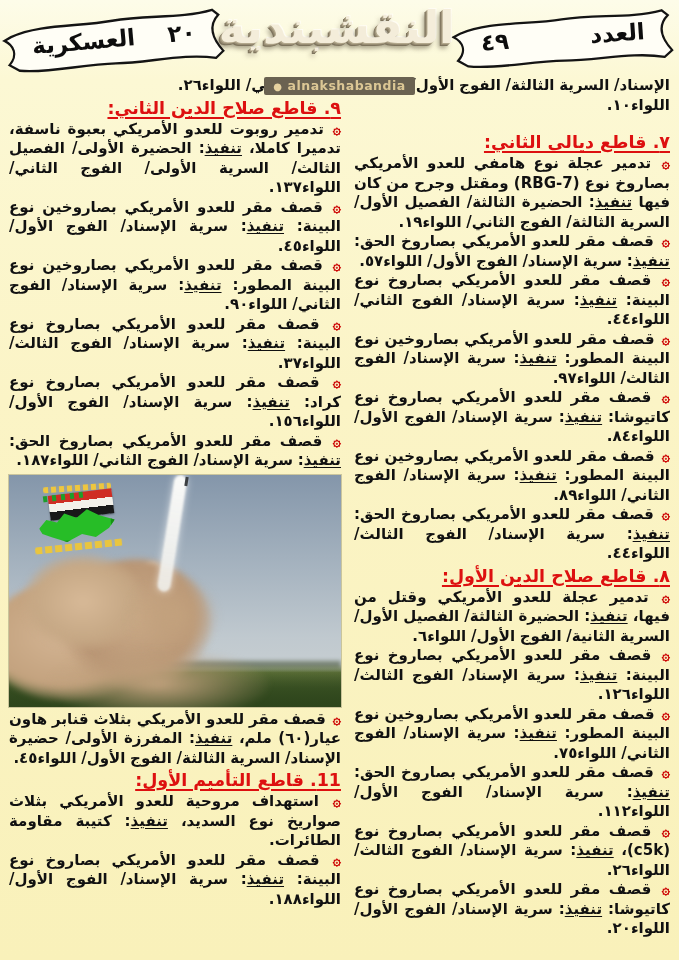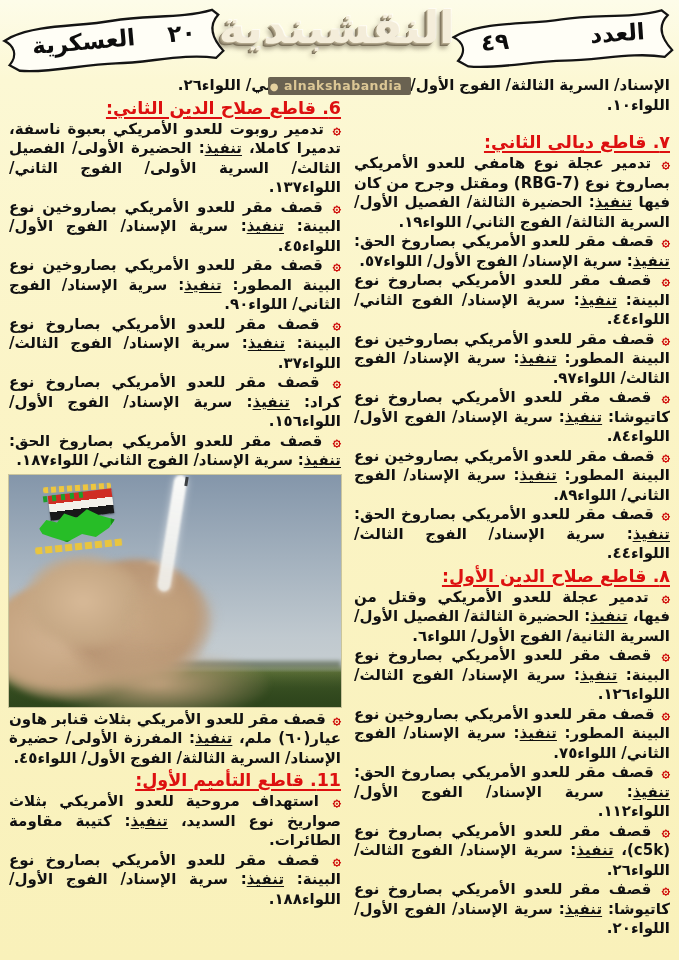--- a/index.html
+++ b/index.html
@@ -23,21 +23,21 @@
   .ribbon-right{top:10px;right:4px;width:224px;height:58px;transform:rotate(-4deg);}
   .ribbon-left{top:11px;left:2px;width:224px;height:60px;transform:rotate(-5deg);}
   .logo{position:absolute;top:0px;left:50%;transform:translateX(-50%);width:230px;text-align:center;}
   .logo-title{
     display:block;font-size:45px;line-height:56px;font-weight:bold;color:#f4edda;
     text-shadow:-1px 1px 0 #b3a88d,-2px 2px 0 #978c73,-3px 3px 0 #7d735d,-4px 5px 5px rgba(80,70,50,.55),1px -1px 0 #fffdf4;
     letter-spacing:-1px;white-space:nowrap;
   }
   .logo-sub{
     display:inline-block;margin-top:-14px;background:#6a6251;color:#dcc795;
-    font-size:12.5px;font-weight:bold;letter-spacing:.5px;padding:1px 9px 2px 2px;
+    font-size:12.5px;font-weight:bold;letter-spacing:.5px;padding:1px 9px 2px 9px;
     border-radius:2px;direction:ltr;
   }
   .logo-sub .dot{color:#e6d2a0;margin-right:5px;font-size:10px;}
 
   
   main{display:flex;gap:13px;padding:2px 9px 0 9px;direction:rtl;}
   .col{flex:1 1 auto;min-width:0;}
   .col-right{flex:0 0 316px;}
   .col-left{flex:1 1 auto;}
   p.item,p.cont{
@@ -154,21 +154,21 @@
         <p class="item"><span class="bullet" style="color: rgb(204, 0, 0);">۞</span><span> قصف مقر للعدو الأمريكي بصاروخ نوع البينة: <u class="exec">تنفيذ</u>: سرية الإسناد/ الفوج الثالث/ اللواء١٢٦.</span></p>
         <p class="item"><span class="bullet" style="color: rgb(204, 0, 0);">۞</span><span> قصف مقر للعدو الأمريكي بصاروخين نوع البينة المطور: <u class="exec">تنفيذ</u>: سرية الإسناد/ الفوج الثاني/ اللواء٧٥.</span></p>
         <p class="item"><span class="bullet" style="color: rgb(204, 0, 0);">۞</span><span> قصف مقر للعدو الأمريكي بصاروخ الحق: <u class="exec">تنفيذ</u>: سرية الإسناد/ الفوج الأول/ اللواء١١٢.</span></p>
         <p class="item"><span class="bullet" style="color: rgb(204, 0, 0);">۞</span><span> قصف مقر للعدو الأمريكي بصاروخ نوع (c5k)، <u class="exec">تنفيذ</u>: سرية الإسناد/ الفوج الثالث/ اللواء٢٦.</span></p>
         <p class="item"><span class="bullet" style="color: rgb(204, 0, 0);">۞</span><span> قصف مقر للعدو الأمريكي بصاروخ نوع كاتيوشا: <u class="exec">تنفيذ</u>: سرية الإسناد/ الفوج الأول/ اللواء٢٠.</span></p>
       </section>
 
     <section class="col col-left">
       <div id="leftTop">
           <p class="cont">الفوج الثاني/ اللواء٢٦.</p>
-          <h3 class="heading" style="color: rgb(221, 16, 16);">6. قاطع صلاح الدين الثاني:</h3>
+          <h3 class="heading" style="color: rgb(221, 16, 16);">٩. قاطع صلاح الدين الثاني:</h3>
           <p class="item"><span class="bullet" style="color: rgb(204, 0, 0);">۞</span><span> تدمير روبوت للعدو الأمريكي بعبوة ناسفة، تدميرا كاملا، <u class="exec">تنفيذ</u>: الحضيرة الأولى/ الفصيل الثالث/ السرية الأولى/ الفوج الثاني/ اللواء١٣٧.</span></p>
           <p class="item"><span class="bullet" style="color: rgb(204, 0, 0);">۞</span><span> قصف مقر للعدو الأمريكي بصاروخين نوع البينة: <u class="exec">تنفيذ</u>: سرية الإسناد/ الفوج الأول/ اللواء٤٥.</span></p>
           <p class="item"><span class="bullet" style="color: rgb(204, 0, 0);">۞</span><span> قصف مقر للعدو الأمريكي بصاروخين نوع البينة المطور: <u class="exec">تنفيذ</u>: سرية الإسناد/ الفوج الثاني/ اللواء٩٠.</span></p>
           <p class="item"><span class="bullet" style="color: rgb(204, 0, 0);">۞</span><span> قصف مقر للعدو الأمريكي بصاروخ نوع البينة: <u class="exec">تنفيذ</u>: سرية الإسناد/ الفوج الثالث/ اللواء٣٧.</span></p>
           <p class="item"><span class="bullet" style="color: rgb(204, 0, 0);">۞</span><span> قصف مقر للعدو الأمريكي بصاروخ نوع كراد: <u class="exec">تنفيذ</u>: سرية الإسناد/ الفوج الأول/ اللواء١٥٦.</span></p>
           <p class="item"><span class="bullet" style="color: rgb(204, 0, 0);">۞</span><span> قصف مقر للعدو الأمريكي بصاروخ الحق: <u class="exec">تنفيذ</u>: سرية الإسناد/ الفوج الثاني/ اللواء١٨٧.</span></p>
         </div>
 
       <figure class="photo">
         <div class="sky"></div>

